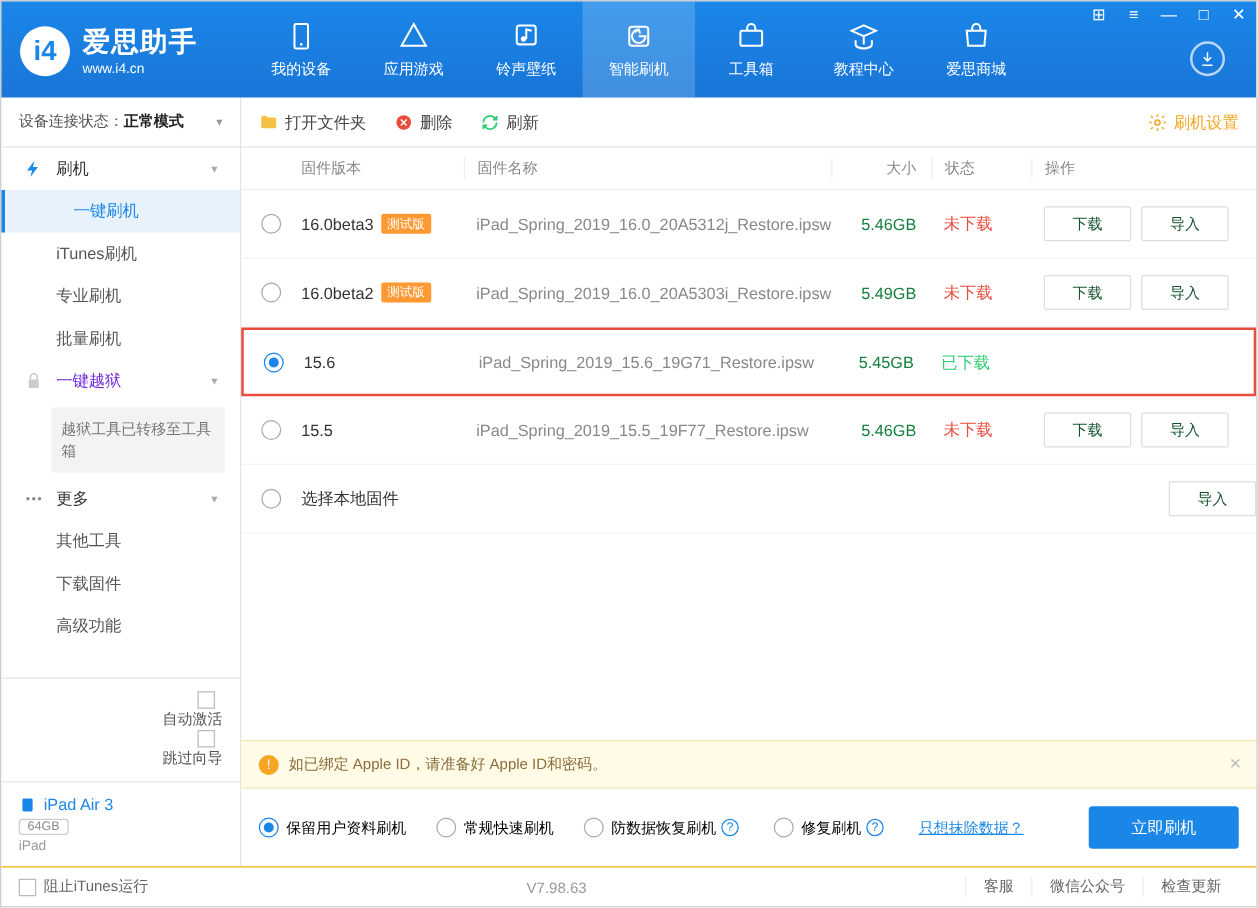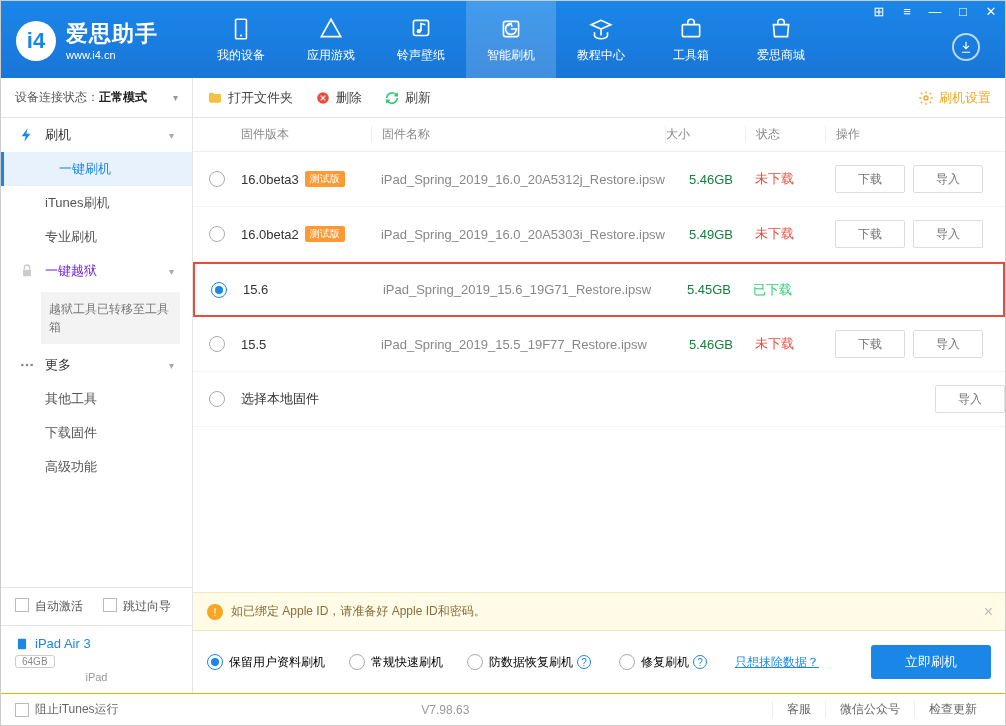--- a/index.html
+++ b/index.html
@@ -26,55 +26,55 @@
 .conn-status b { color: #222; }
 .conn-caret { margin-left: auto; color: #999; font-size: 10px; }
 .side-group-title { display: flex; align-items: center; padding: 8px 18px; font-size: 13px; color: #333; cursor: pointer; }
 .side-group-title .caret { margin-left: auto; color: #aaa; font-size: 10px; }
 .side-icon-sm { width: 16px; height: 16px; margin-right: 10px; }
 .side-item { padding: 8px 18px 8px 44px; font-size: 13px; color: #555; cursor: pointer; }
 .side-item.active { background: #e8f2fc; color: #1a86e8; border-left: 3px solid #1a86e8; padding-left: 55px; }
 .side-notice { margin: 4px 12px 4px 40px; background: #f3f3f3; padding: 8px; font-size: 12px; color: #777; line-height: 1.5; }
 
 .sidebar-bottom { margin-top: auto; border-top: 1px solid #e5e5e5; }
-.auto-row { display: flex; align-items: flex-start; padding: 10px 14px; font-size: 12px; color: #555; }
+.auto-row { display: flex; align-items: flex-end; padding: 10px 14px; font-size: 12px; color: #555; flex-direction: column; }
 .auto-row .cb { width: 14px; height: 14px; border: 1px solid #bbb; margin-right: 6px; }
 .device-info { border-top: 1px solid #e5e5e5; padding: 10px 14px; }
 .device-name { color: #1a86e8; font-size: 13px; font-weight: 500; display: flex; align-items: center; }
 .device-storage { display: inline-block; border: 1px solid #ccc; border-radius: 3px; padding: 0 6px; font-size: 10px; color: #888; margin-top: 3px; }
-.device-type { font-size: 11px; color: #999; margin-top: 2px; text-align: center; }
+.device-type { font-size: 11px; color: #999; margin-top: 2px; }
 
 
 .main { flex: 1; display: flex; flex-direction: column; }
 .toolbar { height: 40px; border-bottom: 1px solid #e5e5e5; display: flex; align-items: center; padding: 0 14px; font-size: 13px; }
 .tool-btn { display: flex; align-items: center; margin-right: 22px; cursor: pointer; color: #444; }
 .tool-icon { width: 16px; height: 16px; margin-right: 5px; display: flex; align-items: center; justify-content: center; }
 .tool-right { margin-left: auto; color: #f5a623; display: flex; align-items: center; cursor: pointer; justify-content: center; }
 
 .table-header { display: flex; height: 34px; align-items: center; border-bottom: 1px solid #eee; font-size: 12px; color: #888; padding-left: 48px; }
 .col-ver { width: 130px; }
 .col-name { flex: 1; border-left: 1px solid #eee; padding-left: 10px; }
-.col-size { width: 80px; padding-right: 12px; border-left: 1px solid #eee; }
+.col-size { width: 80px; text-align: right; padding-right: 12px; border-left: 1px solid #eee; }
 .col-status { width: 80px; border-left: 1px solid #eee; padding-left: 10px; }
 .col-action { width: 180px; border-left: 1px solid #eee; padding-left: 10px; }
 
 .fw-row { display: flex; align-items: center; height: 55px; border-bottom: 1px solid #f4f4f4; font-size: 13px; color: #555; padding-left: 16px; }
 .fw-row.highlighted { border: 2px solid #e74c3c; }
 .radio { width: 16px; height: 16px; border: 1px solid #aaa; border-radius: 50%; margin-right: 16px; display: flex; align-items: center; justify-content: center; }
 .radio.checked { border-color: #1a86e8; }
 .radio.checked::after { content: ''; width: 8px; height: 8px; background: #1a86e8; border-radius: 50%; }
 .cell-ver { width: 130px; display: flex; align-items: center; color: #333; }
 .beta-tag { background: #ff9933; color: #fff; font-size: 10px; padding: 1px 5px; border-radius: 2px; margin-left: 6px; }
 .cell-name { flex: 1; color: #888; padding-left: 10px; }
 .cell-size { width: 80px; text-align: right; color: #15803d; padding-right: 12px; }
 .cell-status { width: 80px; padding-left: 10px; }
 .cell-status.not { color: #e74c3c; }
 .cell-status.done { color: #2ecc71; }
 .cell-action { width: 180px; display: flex; gap: 8px; padding-left: 10px; }
-.btn-sm { width: 70px; height: 28px; border: 1px solid #ddd; background: #fff; font-size: 12px; cursor: pointer; border-radius: 2px; color: #737373; }
+.btn-sm { width: 70px; height: 28px; border: 1px solid #ddd; background: #fff; font-size: 12px; cursor: pointer; border-radius: 2px; color: #14532d; }
 
 
 .warning-bar { margin: 0; padding: 10px 14px; background: #fffbe6; border-top: 1px solid #f1e9b8; border-bottom: 1px solid #f1e9b8; font-size: 12px; color: #8a6d3b; display: flex; align-items: center; position: relative; }
 .warning-bar .warn-icon { width: 16px; height: 16px; background: #f5a623; border-radius: 50%; color: #fff; display: flex; align-items: center; justify-content: center; font-size: 11px; margin-right: 8px; }
 .warning-close { position: absolute; right: 12px; color: #bbb; cursor: pointer; font-size: 16px; }
 
 .flash-options { padding: 14px; display: flex; align-items: center; font-size: 12px; }
 .opt { display: flex; align-items: center; margin-right: 24px; cursor: pointer; }
 .opt .radio { margin-right: 6px; }
 .q-icon { width: 14px; height: 14px; border: 1px solid #1a86e8; border-radius: 50%; color: #1a86e8; font-size: 10px; display: inline-flex; align-items: center; justify-content: center; margin: 0 4px; cursor: pointer; }
@@ -132,33 +132,33 @@
           <svg width="26" height="26" viewBox="0 0 24 24">
             <rect x="5" y="5" width="14" height="14" rx="2" fill="none" stroke="#fff" stroke-width="1.5"></rect>
             <path d="M12 7a5 5 0 105 5h-5M9 9l3-2 1 3" fill="none" stroke="#fff" stroke-width="1.5"></path>
           </svg>
         </div>
         <span>智能刷机</span>
       </div>
       <div class="nav-item">
         <div class="nav-icon">
           <svg width="26" height="26" viewBox="0 0 24 24">
-            <path d="M12 4L3 8l9 4 9-4-9-4zm0 8v6m-6-3v3a6 3 0 0012 0v-3" fill="none" stroke="#fff" stroke-width="1.5"></path>
-          </svg>
-        </div>
-        <span>教程中心</span>
-      </div>
-      <div class="nav-item">
-        <div class="nav-icon">
-          <svg width="26" height="26" viewBox="0 0 24 24">
             <rect x="4" y="8" width="16" height="11" rx="1" fill="none" stroke="#fff" stroke-width="1.5"></rect>
             <path d="M9 8V6a3 3 0 016 0v2" fill="none" stroke="#fff" stroke-width="1.5"></path>
           </svg>
         </div>
         <span>工具箱</span>
+      </div>
+      <div class="nav-item">
+        <div class="nav-icon">
+          <svg width="26" height="26" viewBox="0 0 24 24">
+            <path d="M12 4L3 8l9 4 9-4-9-4zm0 8v6m-6-3v3a6 3 0 0012 0v-3" fill="none" stroke="#fff" stroke-width="1.5"></path>
+          </svg>
+        </div>
+        <span>教程中心</span>
       </div>
       <div class="nav-item">
         <div class="nav-icon">
           <svg width="26" height="26" viewBox="0 0 24 24">
             <path d="M5 8h14l-1 11H6zM9 8V6a3 3 0 016 0v2" fill="none" stroke="#fff" stroke-width="1.5"></path>
           </svg>
         </div>
         <span>爱思商城</span>
       </div>
     </div>
@@ -188,20 +188,21 @@
         <div class="side-group-title">
           <span class="side-icon-sm"><svg width="16" height="16" viewBox="0 0 24 24" fill="#1a86e8">
               <path d="M13 2L4 14h6l-2 8 9-12h-6z"></path>
             </svg></span>
           <span style="">刷机</span>
           <span class="caret">▾</span>
         </div>
         <div class="side-item active">一键刷机</div>
         <div class="side-item">iTunes刷机</div>
         <div class="side-item">专业刷机</div>
+        <div class="side-item">批量刷机</div>
         <div class="side-group-title disabled">
           <span class="side-icon-sm"><svg width="16" height="16" viewBox="0 0 24 24" fill="#ccc">
               <rect x="6" y="10" width="12" height="10" rx="1"></rect>
               <path d="M8 10V7a4 4 0 018 0v3" fill="none" stroke="#ccc" stroke-width="2"></path>
             </svg></span>
           <span style="color:#6d28d9">一键越狱</span>
           <span class="caret">▾</span>
         </div>
         <div class="side-notice">越狱工具已转移至工具箱</div>
         <div class="side-group-title">

